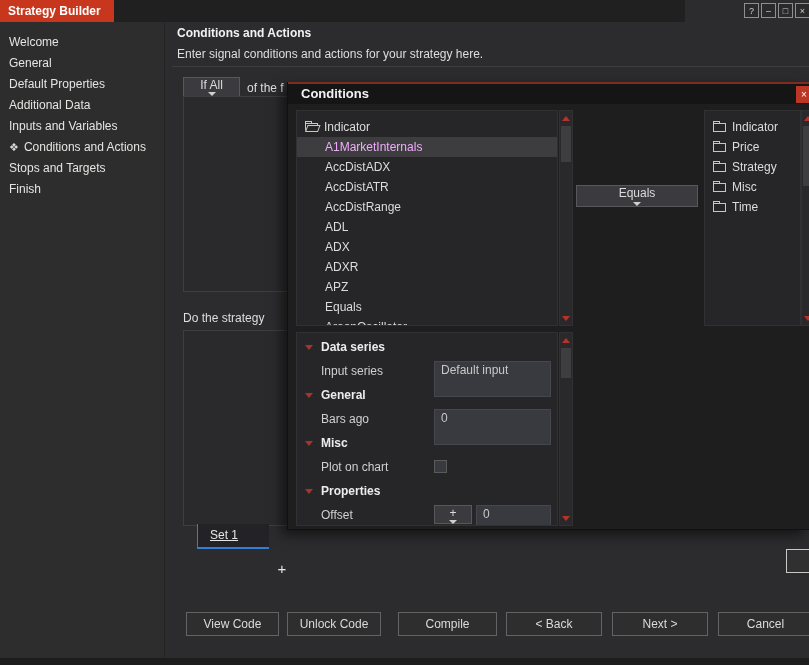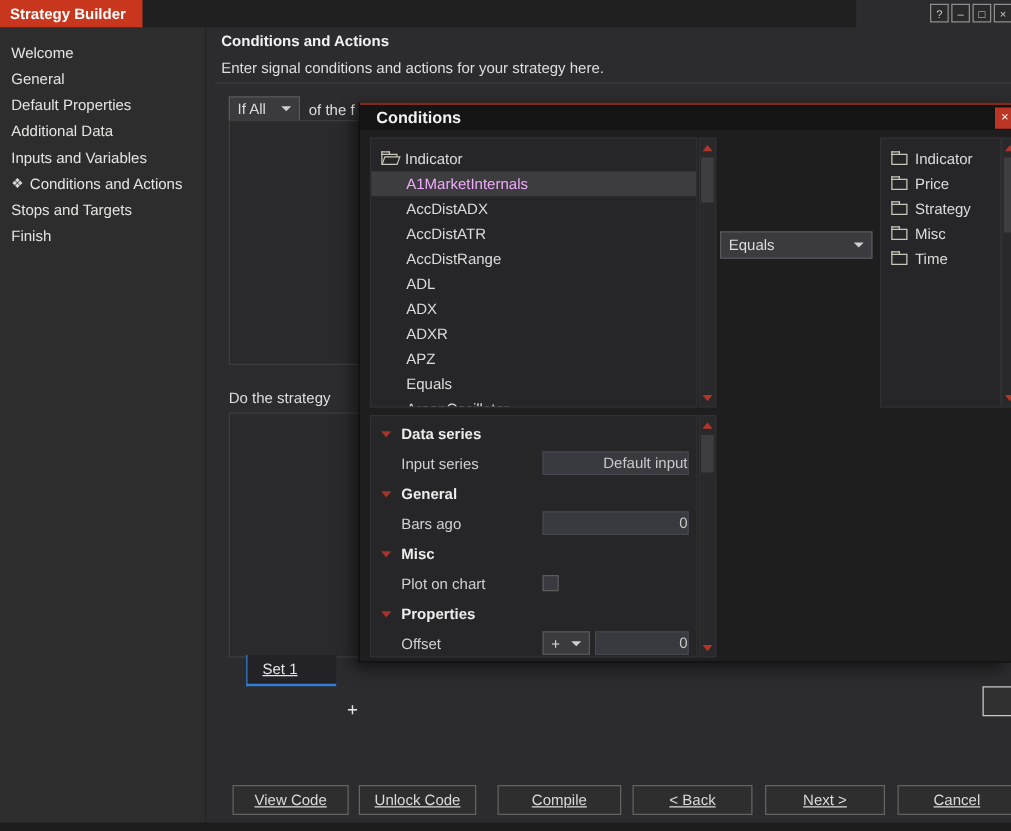--- a/index.html
+++ b/index.html
@@ -21,40 +21,40 @@
   .side-item { height:21px; line-height:21px; padding-left:9px; font-size:12px; color:#e4e4e2;
                display:flex; align-items:center; gap:5px; white-space:nowrap; }
   .side-icon { font-size:11px; color:#d8d8d8; }
 
   
   .page-heading { position:absolute; left:177px; top:26px; font-weight:bold; color:#f2f2f2; }
   .page-sub { position:absolute; left:177px; top:47px; color:#dedede; }
   .divider { position:absolute; left:172px; top:66px; width:637px; height:1px; background:#3d3d3d; }
 
   .combo { background:#3a3a3f; border:1px solid #57575c; color:#dcdcdc; display:flex;
-           align-items:center; justify-content:space-between; padding:0 6px; }
+           align-items:center; justify-content:space-between; padding:0 6px;flex-direction:column; }
   .chev { width:0; height:0; border-left:4px solid transparent; border-right:4px solid transparent;
           border-top:4px solid #cfcfcf; }
 
   .if-combo { position:absolute; left:183px; top:77px; width:57px; height:20px; }
   .if-suffix { position:absolute; left:247px; top:81px; color:#dedede; }
 
   .panel-outline { position:absolute; border:1px solid #3e3e3e; background:#2a2a2c; }
   .do-label { position:absolute; left:183px; top:311px; color:#dedede; }
 
   .set-tab { position:absolute; left:197px; top:524px; width:72px; height:25px; background:#232327;
              border-bottom:2px solid #2f7fd6; border-left:1px solid #2f7fd6;
              color:#e5e5e5; line-height:23px; padding-left:12px;text-decoration:underline; }
   .add-set { position:absolute; left:273px; top:557px; width:18px; height:23px; color:#e6e6e6;
              font-size:15px; display:flex; align-items:center; justify-content:center; }
   .partial-box { position:absolute; left:786px; top:549px; width:30px; height:24px;
                  border:1px solid #c9c9c9; background:#303030; }
 
-  .btn { position:absolute; top:628px; height:24px; background:#2e2e2e; border:1px solid #636363;
-         color:#dadada; display:flex; align-items:center; justify-content:center; font-size:12px;text-decoration:underline; }
+  .btn { position:absolute; top:612px; height:24px; background:#2e2e2e; border:1px solid #636363;
+         color:#dadada; display:flex; align-items:center; justify-content:center; font-size:12px; }
 
   .footer-strip { position:absolute; left:0; top:658px; width:809px; height:7px; background:#1d1d1d; }
 
   
   .dialog { position:absolute; left:287px; top:82px; width:522px; height:448px; background:#1e1e1f;
             z-index:10; overflow:hidden; border-left:1px solid #101010; border-bottom:1px solid #101010;
             box-shadow:-5px 5px 12px rgba(0,0,0,0.55); }
   .dlg-titlebar { position:absolute; left:0; top:0; width:100%; height:22px; background:#151515;
                   border-top:2px solid #7e2c1f; }
   .dlg-title { position:absolute; left:13px; top:2px; font-size:13px; font-weight:bold; color:#f2f2f2; }
@@ -88,23 +88,23 @@
   .equals-combo { position:absolute; left:288px; top:103px; width:122px; height:22px; }
 
   .props-panel { position:absolute; left:8px; top:250px; width:262px; height:194px; background:#262628;
                  border:1px solid #313134; overflow:hidden; padding-top:2px; }
   .cat-row { height:24px; display:flex; align-items:center; gap:8px; padding-left:8px; }
   .cat-label { font-weight:bold; color:#ececec; }
   .expander { width:0; height:0; border-left:4px solid transparent; border-right:4px solid transparent;
               border-top:5px solid #a5352b; flex:none; }
   .prop-row { position:relative; height:24px; }
   .prop-label { position:absolute; left:24px; top:5px; color:#d0d0d0; }
-  .prop-field { position:absolute; left:137px; top:2px; width:117px; height:19px; background:#393940;
+  .prop-field { position:absolute; left:137px; top:2px; width:117px; height:36px; background:#393940;
                 border:1px solid #46464d; color:#c9c9c9; line-height:17px; padding-left:6px;
-                white-space:nowrap; overflow:hidden;text-align:right; }
+                white-space:nowrap; overflow:hidden; }
   .prop-check { position:absolute; left:137px; top:5px; width:13px; height:13px; background:#393940;
                 border:1px solid #5a5a5a; }
   .sign-combo { position:absolute; left:137px; top:2px; width:38px; height:19px; }
   .offset-field { left:179px; width:75px; }
 </style>
 </head>
 <body>
 
 <div class="titlebar">
   <div class="app-tab">

